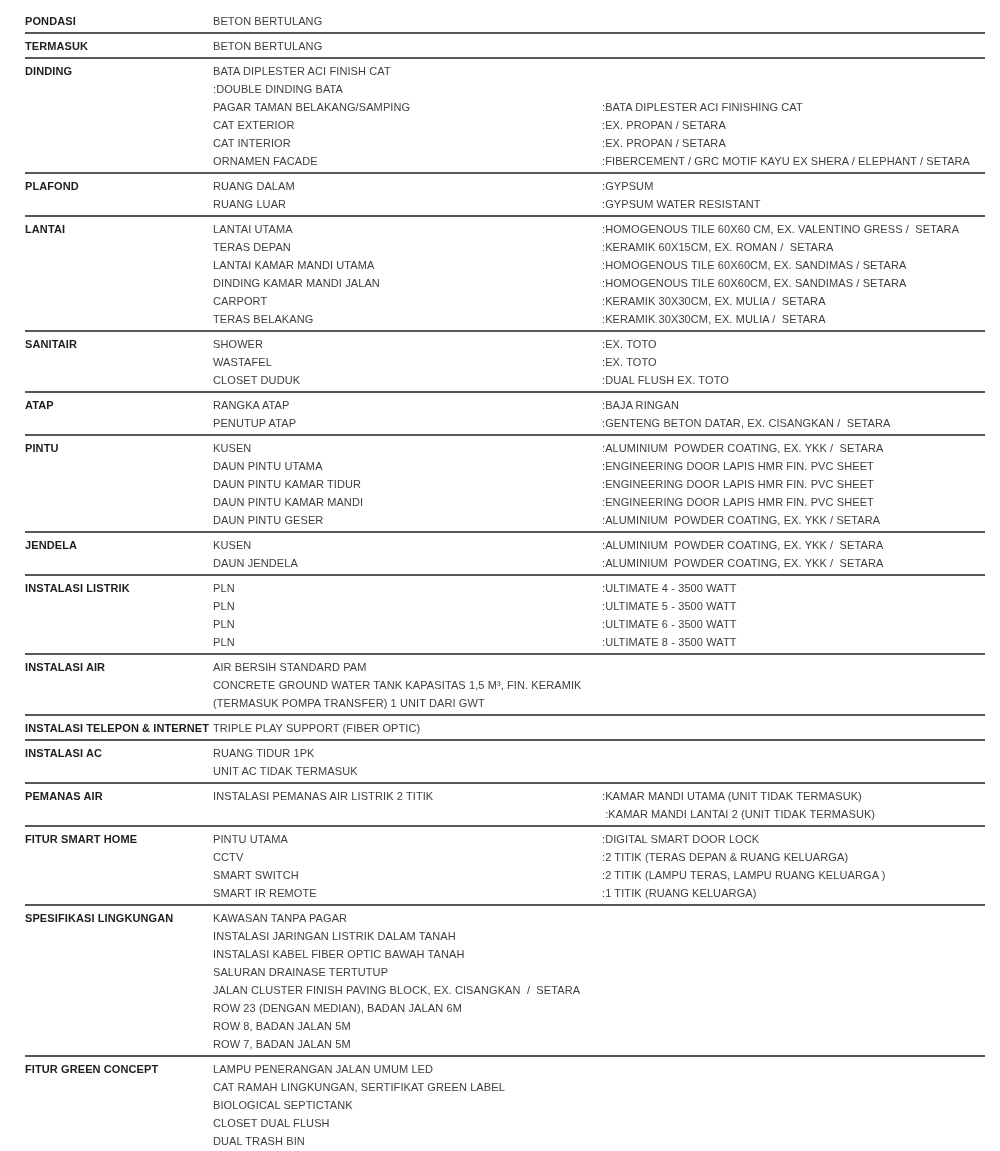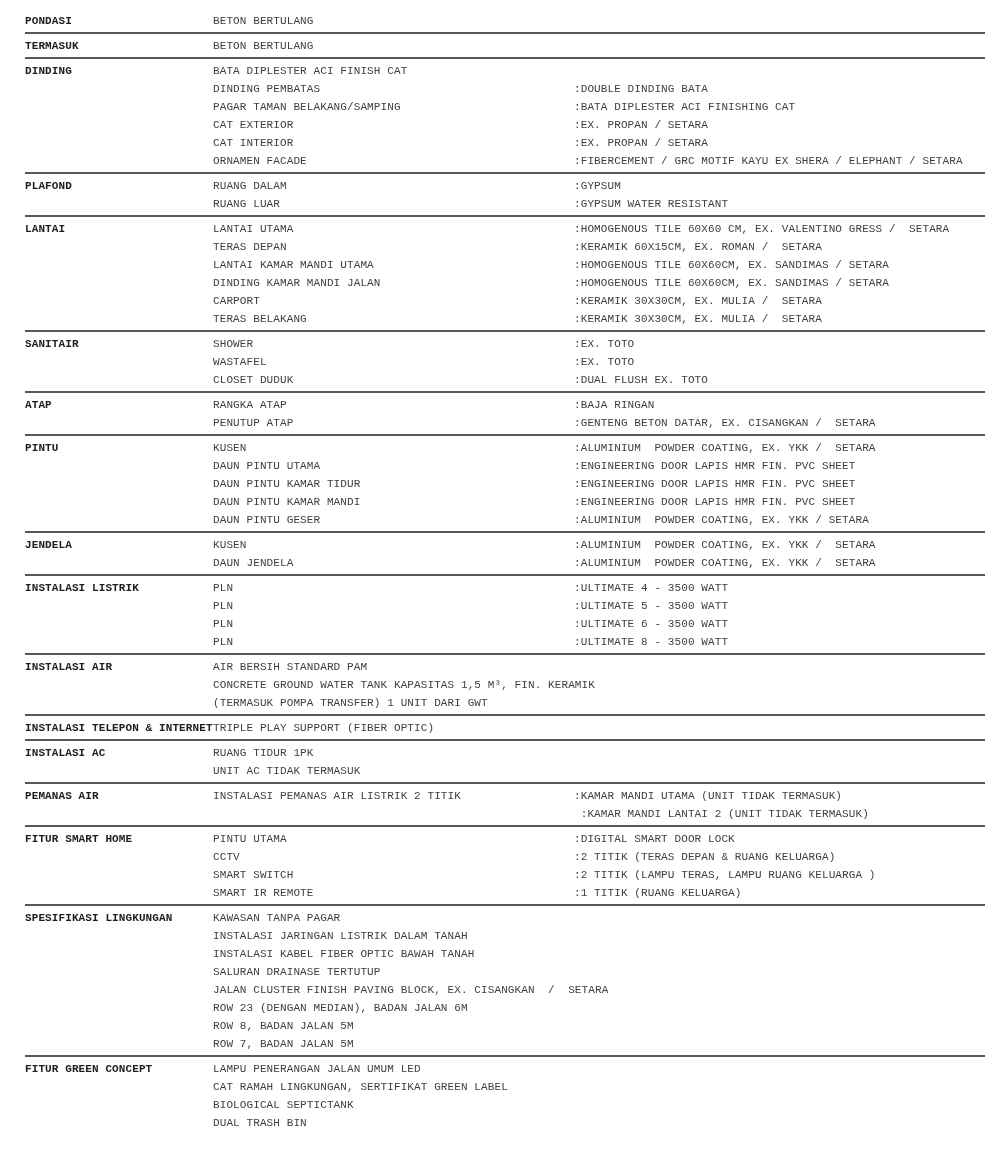--- a/index.html
+++ b/index.html
@@ -16,37 +16,37 @@
     font-size: 11px;
     line-height: 18px;
     color: #3e3e3e;
     letter-spacing: 0.1px;
   }
   .spec-section {
     display: flex;
     align-items: flex-start;
     padding: 3px 0 2px 0;
     border-bottom: 2px solid #58585a;
-    font-family: Liberation Mono, monospace;
   }
   .spec-section:last-child {
     border-bottom: none;
   }
   .cat-cell {
     flex: 0 0 188px;
     font-weight: bold;
     color: #1e1e1e;
     white-space: pre;
   }
   .rows {
     flex: 1 1 auto;
     min-width: 0;
   }
   .spec-row {
     display: flex;
+    gap: 28px;
   }
   .item-cell {
     flex: 0 0 361px;
     white-space: pre;
   }
   .value-cell {
     flex: 1 1 auto;
     white-space: pre;
   }
 </style>
@@ -76,21 +76,20 @@
 
   <section class="spec-section">
     <div class="cat-cell">DINDING</div>
     <div class="rows">
   <div class="spec-row">
     <div class="item-cell">BATA DIPLESTER ACI FINISH CAT</div>
     <div class="value-cell"></div>
   </div>
 
   <div class="spec-row">
-    <div class="item-cell">DINDING PEMBATAS</div>
     <div class="value-cell">:DOUBLE DINDING BATA</div>
   </div>
 
   <div class="spec-row">
     <div class="item-cell">PAGAR TAMAN BELAKANG/SAMPING</div>
     <div class="value-cell">:BATA DIPLESTER ACI FINISHING CAT</div>
   </div>
 
   <div class="spec-row">
     <div class="item-cell">CAT EXTERIOR</div>
@@ -405,20 +404,24 @@
   <div class="spec-row">
     <div class="item-cell">CAT RAMAH LINGKUNGAN, SERTIFIKAT GREEN LABEL</div>
     <div class="value-cell"></div>
   </div>
 
   <div class="spec-row">
     <div class="item-cell">BIOLOGICAL SEPTICTANK</div>
     <div class="value-cell"></div>
   </div>
 
+  <div class="spec-row">
+    <div class="item-cell">CLOSET DUAL FLUSH</div>
+    <div class="value-cell"></div>
+  </div>
 
   <div class="spec-row">
     <div class="item-cell">DUAL TRASH BIN</div>
     <div class="value-cell"></div>
   </div>
 </div>
   </section>
 </div>
 
 </body></html>

